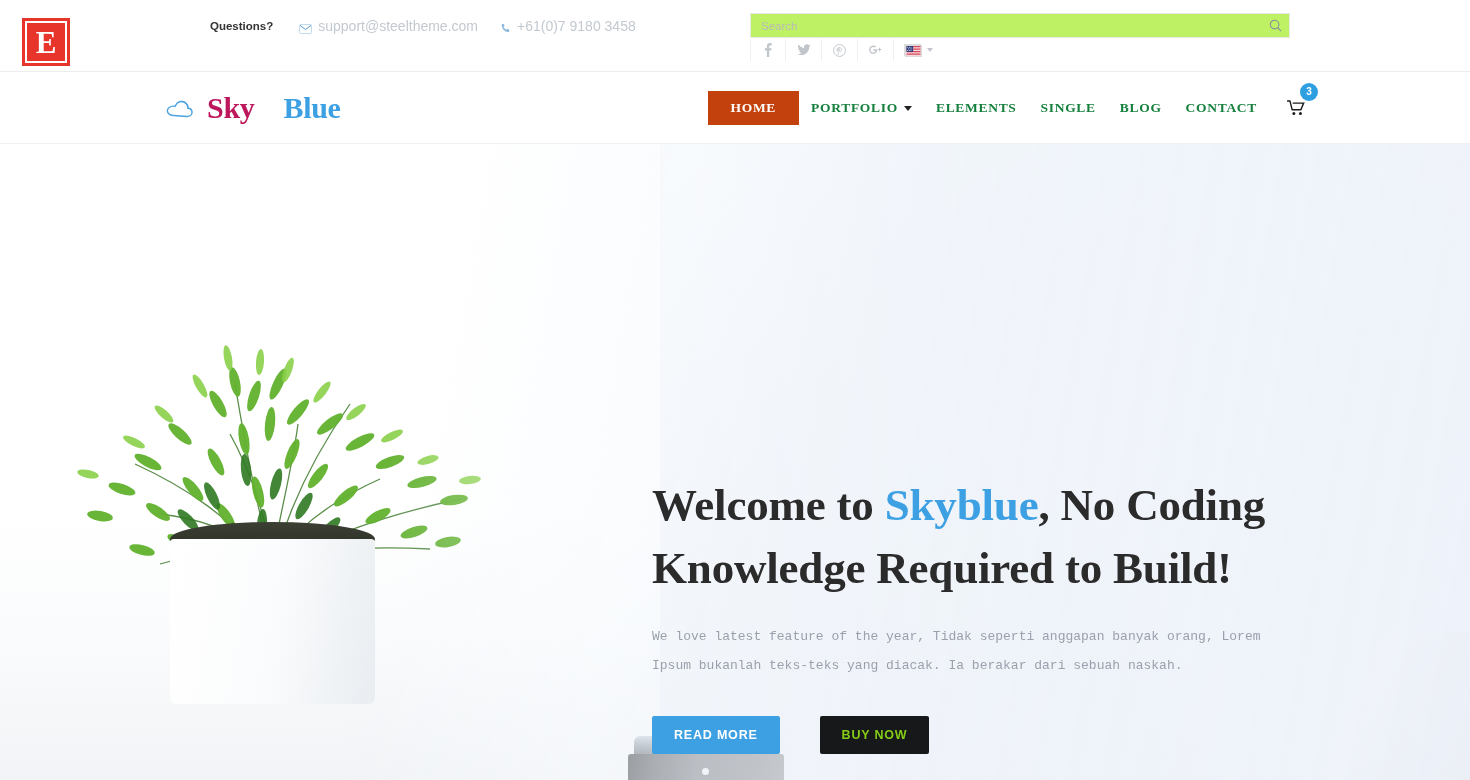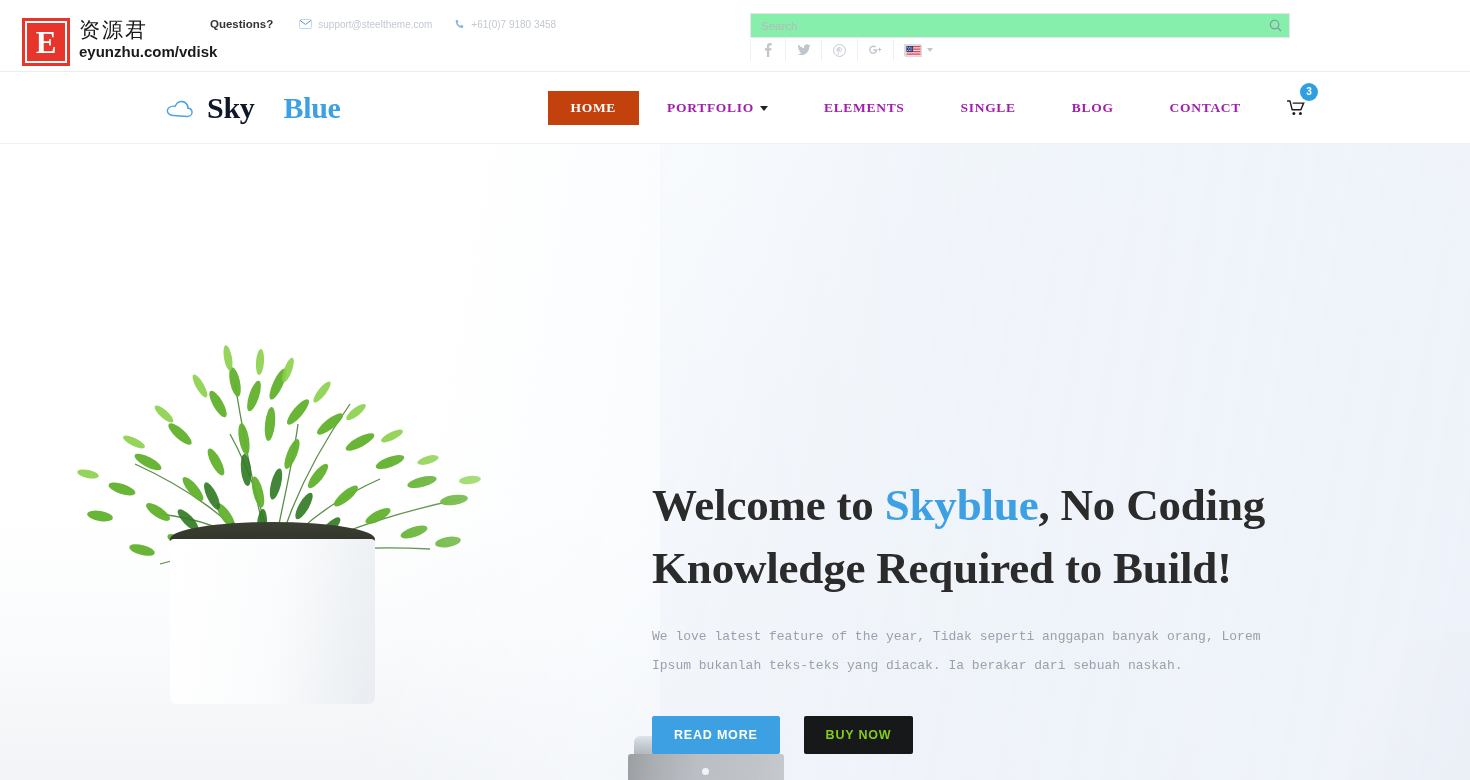--- a/index.html
+++ b/index.html
@@ -80,37 +80,37 @@
   }
   .questions-label {
     font-weight: bold;
     color: #333333;
     font-size: 11.5px;
     margin-right: 26px;
     white-space: nowrap;
   }
   .contact-item {
     display: flex;
-    align-items: center;
+    align-items: flex-end;
     color: #c3c9d0;
-    font-size: 10px;
+    font-size: 14px;
     white-space: nowrap;
     margin-right: 22px;
     text-decoration: none;
   }
   .contact-item .ic { margin-right: 6px; display: inline-flex; align-items: center; }
 
   .search-wrap {
     position: absolute;
     left: 750px;
     top: 13px;
     width: 540px;
     height: 25px;
     border: 1px solid #e6e6e6;
-    background: #86efac;
+    background: #bef264;
     display: flex;
     align-items: center;
   }
   .search-input {
     flex: 1;
     border: 0;
     outline: 0;
     height: 23px;
     padding: 0 10px;
     font-family: "Liberation Sans", sans-serif;
@@ -182,39 +182,39 @@
     text-decoration: none;
   }
   .brand-mark { margin-right: 10px; display: flex; align-items: center; }
   .brand-text {
     font-family: "Liberation Serif", serif;
     font-size: 30px;
     font-weight: bold;
     letter-spacing: -0.3px;
     line-height: 1;
   }
-  .brand-sky { color: #0f172a; }
+  .brand-sky { color: #be185d; }
   .brand-blue { color: #3da0e3; margin-left: 29px; }
 
   .mainnav {
     position: absolute;
     right: 150px;
     top: 50%;
     transform: translateY(-50%);
     display: flex;
     align-items: center;
   }
   .nav-link {
     font-family: "Liberation Serif", serif;
     font-size: 13.5px;
     font-weight: bold;
     letter-spacing: 0.7px;
-    color: #a21caf;
+    color: #15803d;
     text-decoration: none;
-    padding: 9px 28px;
+    padding: 9px 12px;
     display: flex;
     align-items: center;
     gap: 6px;
     white-space: nowrap;
   }
   .nav-link.active {
     background: #c2410c;
     color: #ffffff;
     padding: 9px 23px;
   }
@@ -347,21 +347,21 @@
   }
   .hero-title .hl { color: #3da0e3; }
   .hero-sub {
     margin-top: 22px;
     font-family: Liberation Mono, monospace;
     font-size: 13px;
     line-height: 29px;
     color: #9aa1ac;
     max-width: 620px;
   }
-  .hero-actions { margin-top: 36px; display: flex; align-items: center; gap: 24px; }
+  .hero-actions { margin-top: 36px; display: flex; align-items: center; gap: 40px; }
   .btn {
     display: inline-flex;
     align-items: center;
     justify-content: center;
     height: 38px;
     padding: 0 22px;
     font-family: "Liberation Sans", sans-serif;
     font-size: 12.5px;
     font-weight: bold;
     letter-spacing: 0.8px;
@@ -376,24 +376,20 @@
   svg { display: block; }
 </style>
 </head>
 <body>
 
 <div class="topbar">
 
   <div class="watermark">
     <div class="wm-badge">
       <div class="wm-badge-inner">E</div>
-    </div>
-    <div class="wm-text">
-      <div class="wm-cn">资源君</div>
-      <div class="wm-url">eyunzhu.com/vdisk</div>
     </div>
   </div>
 
   <div class="contact-strip">
     <span class="questions-label">Questions?</span>
 
     <a class="contact-item" href="#">
       <span class="ic">
         <svg width="13" height="10" viewBox="0 0 14 11">
           <rect x="0.5" y="0.5" width="13" height="10" rx="1" fill="none" stroke="#b7d4ea"></rect>

